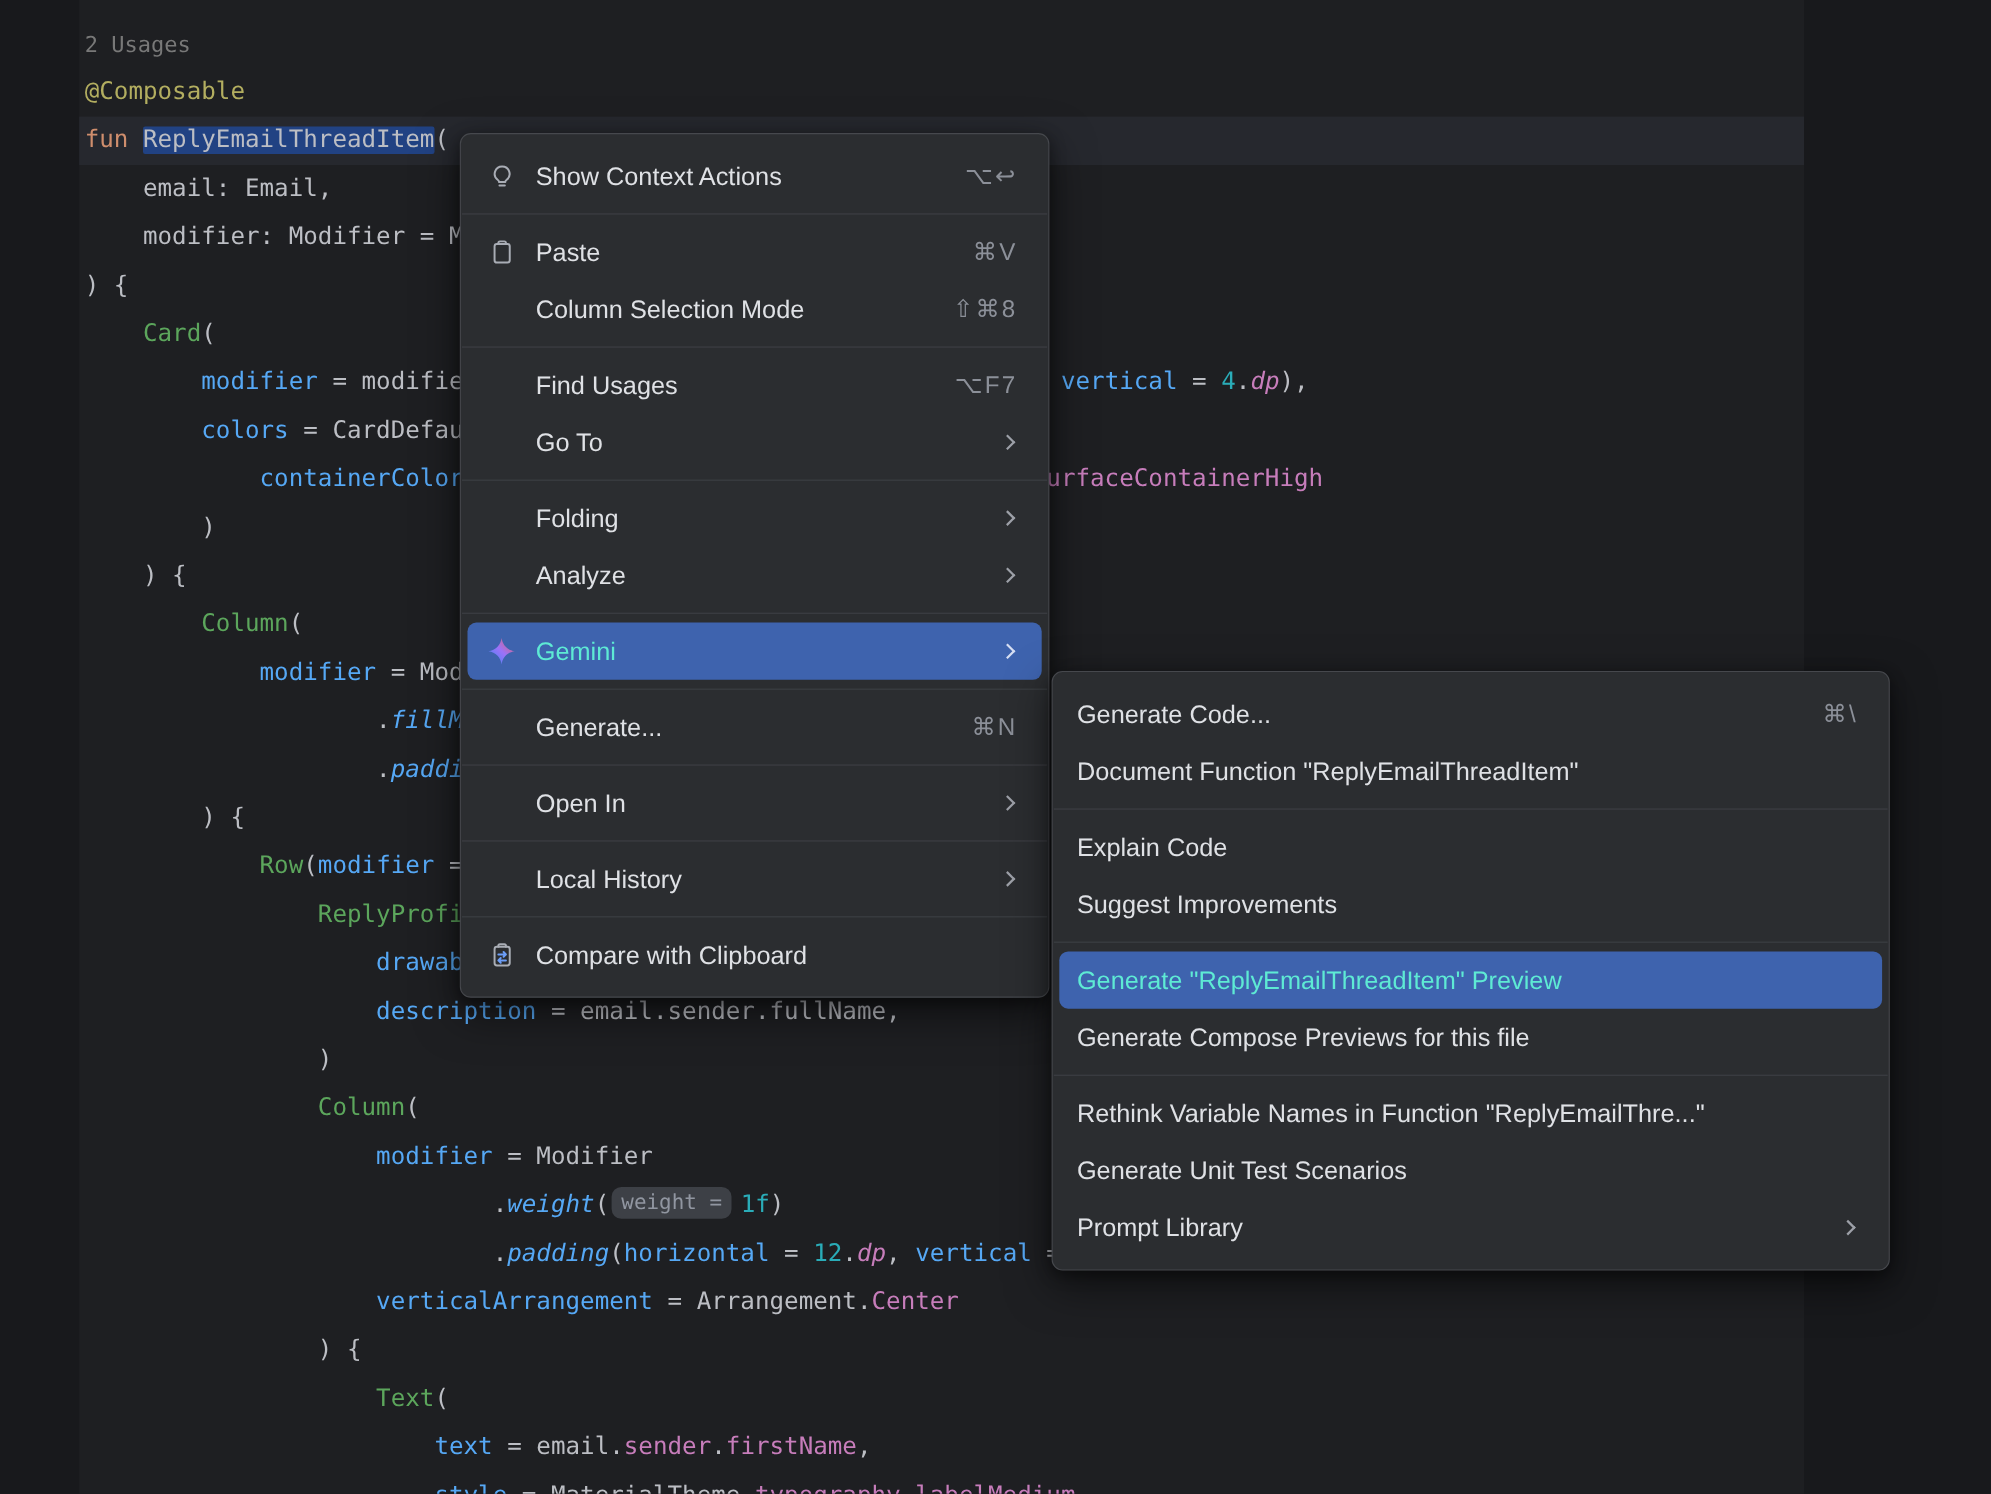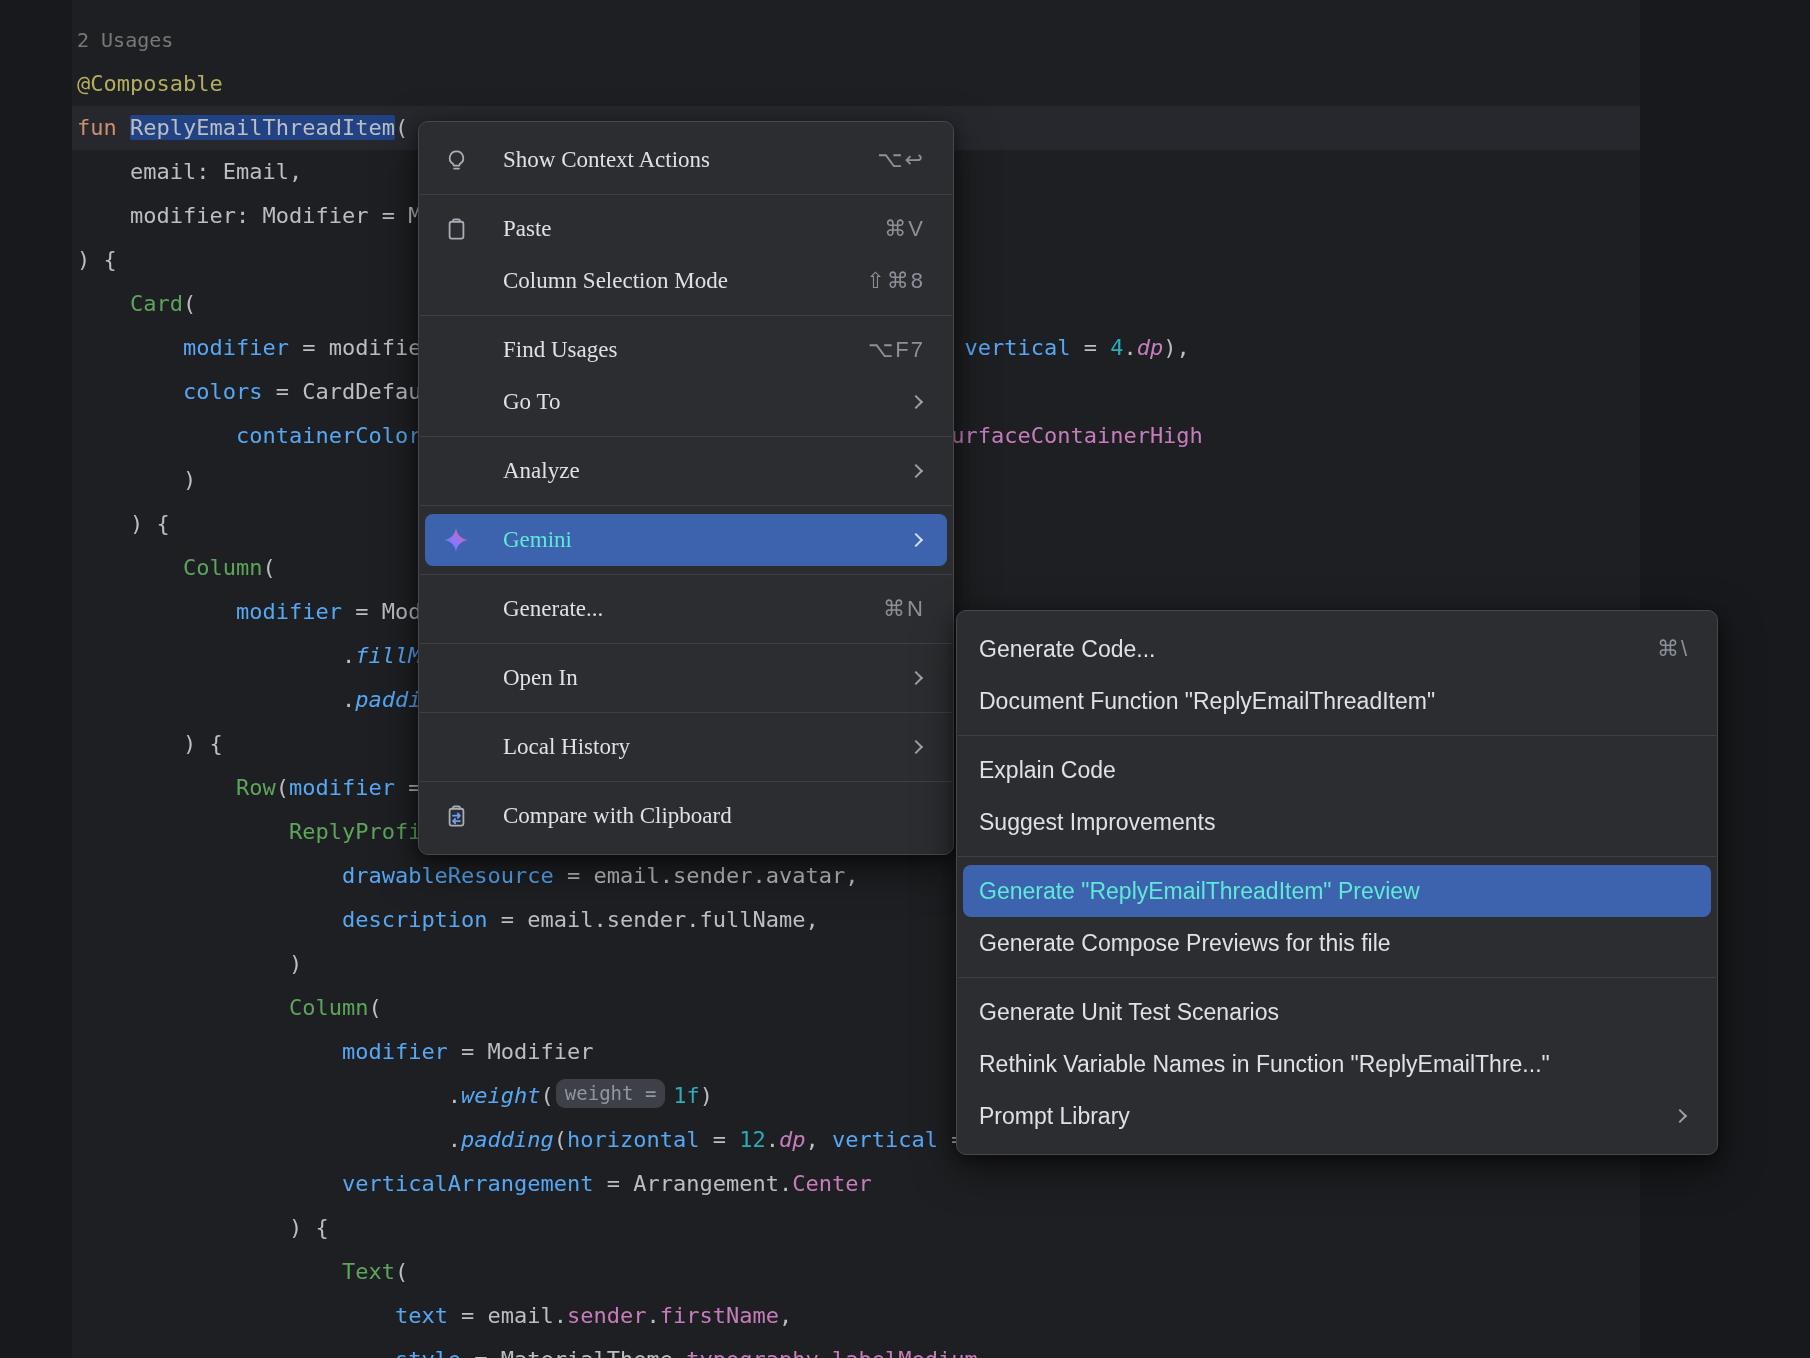--- a/index.html
+++ b/index.html
@@ -38,21 +38,21 @@
   #context-menu   { left: 418px; top: 121px; width: 536px; }
   #gemini-submenu { left: 956px; top: 610px; width: 762px; }
   .menu-item {
     height: 52px; display: flex; align-items: center;
     margin: 0 6px; border-radius: 8px;
     color: #DFE1E5; font-size: 23px; cursor: default;
   }
   .menu-item.hl { background: #3E63AE; color: #5eead4; }
   .mi-icon { width: 26px; height: 26px; margin-left: 18px; flex: 0 0 26px;
              display: flex; align-items: center; justify-content: center; }
-  #context-menu .mi-label { margin-left: 34px; font-family: Liberation Serif, serif; }
+  #context-menu .mi-label { margin-left: 18px; }
   #gemini-submenu .mi-label { margin-left: 16px; }
   .mi-short { margin-left: auto; margin-right: 22px; color: #8C9099; font-size: 22px; letter-spacing: 2px; }
   .chev {
     margin-left: auto; margin-right: 26px; width: 10px; height: 10px;
     border-right: 2px solid #9DA0A8; border-top: 2px solid #9DA0A8;
     transform: rotate(45deg); flex: 0 0 auto;
   }
   .menu-item.hl .chev { border-color: #D6DEF2; }
   .menu-sep { height: 1px; background: #3E4045; margin: 8px 1px; }
 </style>
@@ -97,20 +97,25 @@
       <span class="mi-icon"></span>
       <span class="mi-label">Find Usages</span>
       <span class="mi-short">⌥F7</span>
     </div>
     <div class="menu-item">
       <span class="mi-icon"></span>
       <span class="mi-label">Go To</span>
       <span class="chev"></span>
     </div>
     <div class="menu-sep"></div>
+    <div class="menu-item">
+      <span class="mi-icon"></span>
+      <span class="mi-label">Folding</span>
+      <span class="chev"></span>
+    </div>
     <div class="menu-item">
       <span class="mi-icon"></span>
       <span class="mi-label">Analyze</span>
       <span class="chev"></span>
     </div>
     <div class="menu-sep"></div>
     <div class="menu-item hl">
       <span class="mi-icon">
         <svg width="24" height="24" viewBox="0 0 16 16">
           <defs>
@@ -174,22 +179,22 @@
     </div>
     <div class="menu-sep"></div>
     <div class="menu-item hl">
       <span class="mi-label">Generate "ReplyEmailThreadItem" Preview</span>
     </div>
     <div class="menu-item">
       <span class="mi-label">Generate Compose Previews for this file</span>
     </div>
     <div class="menu-sep"></div>
     <div class="menu-item">
+      <span class="mi-label">Rethink Variable Names in Function "ReplyEmailThre..."</span>
+    </div>
+    <div class="menu-item">
       <span class="mi-label">Generate Unit Test Scenarios</span>
     </div>
     <div class="menu-item">
-      <span class="mi-label">Rethink Variable Names in Function "ReplyEmailThre..."</span>
-    </div>
-    <div class="menu-item">
       <span class="mi-label">Prompt Library</span>
       <span class="chev"></span>
     </div>
   </div>
 
 </body></html>

